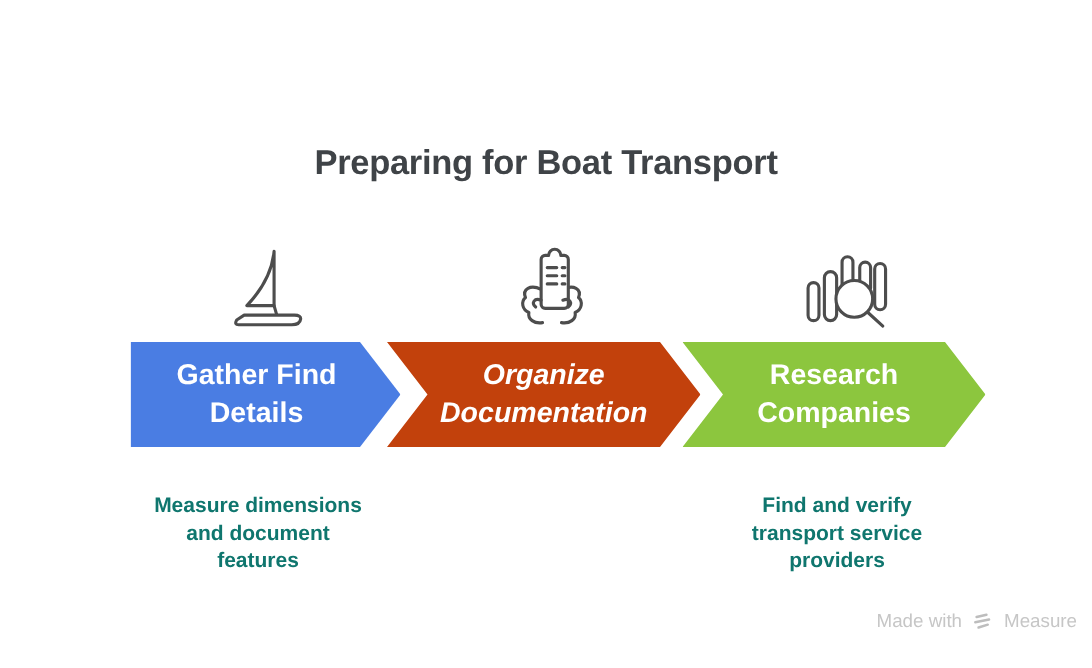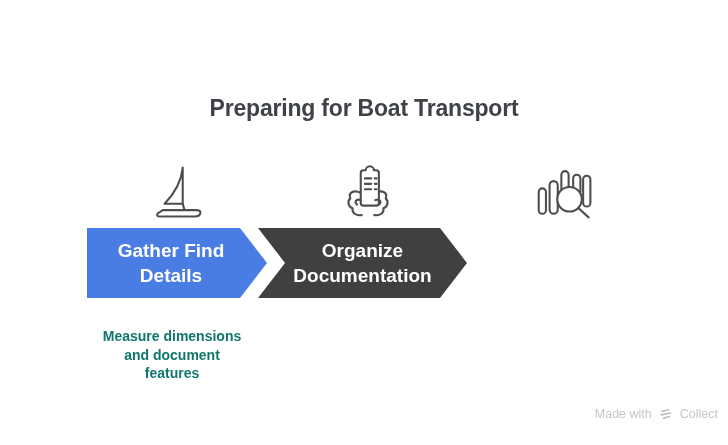--- a/index.html
+++ b/index.html
@@ -89,32 +89,39 @@
       <rect class="ico" x="52" y="14" width="8" height="34" rx="4"></rect>
       <circle class="ico-fill" cx="37" cy="40" r="13.5"></circle>
       <path class="ico" d="M47 50 L58 60" stroke-width="3"></path>
     </svg>
   </div>
 
   <div class="arrow arrow-1" style="background: rgb(74, 125, 227);">
     <span>Gather Find
 Details</span>
   </div>
-  <div class="arrow arrow-2" style="background: #404040;">
+  <div class="arrow arrow-2" style="background: #c2410c; font-style: italic;">
     <span>Organize
 Documentation</span>
+  </div>
+  <div class="arrow arrow-3" style="background: rgb(140, 198, 62);">
+    <span>Research
+Companies</span>
   </div>
 
   <div class="desc desc-1">Measure dimensions
 and document
 features</div>
+  <div class="desc desc-3">Find and verify
+transport service
+providers</div>
 
   <div class="watermark">
     <span>Made with</span>
     <svg viewBox="0 0 16 16">
       <path class="wm-glyph" d="M3.5 5 L11 3.2"></path>
       <path class="wm-glyph" d="M2.5 9 L13 6.8"></path>
       <path class="wm-glyph" d="M5 13 L12 10.8"></path>
     </svg>
-    <span>Collect</span>
+    <span>Measure</span>
   </div>
 
 </div>
 
 </body></html>

